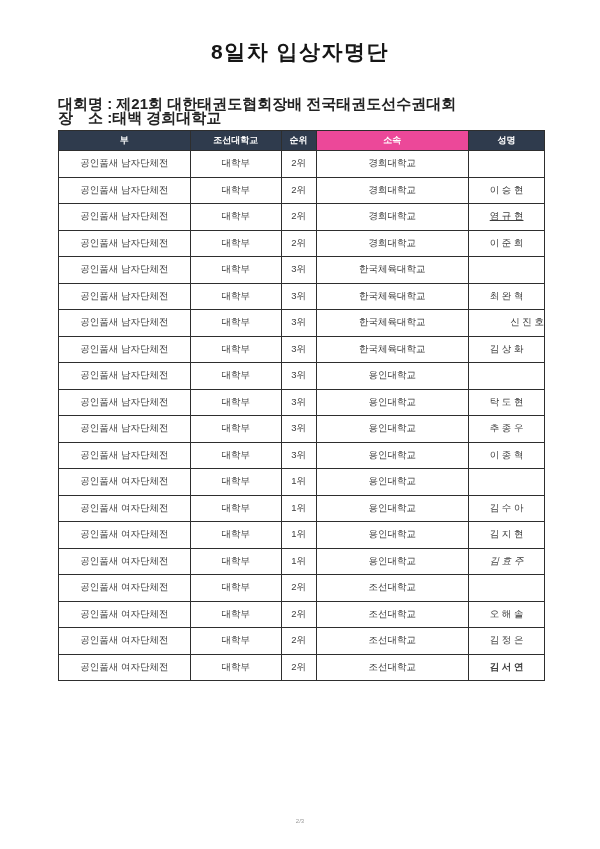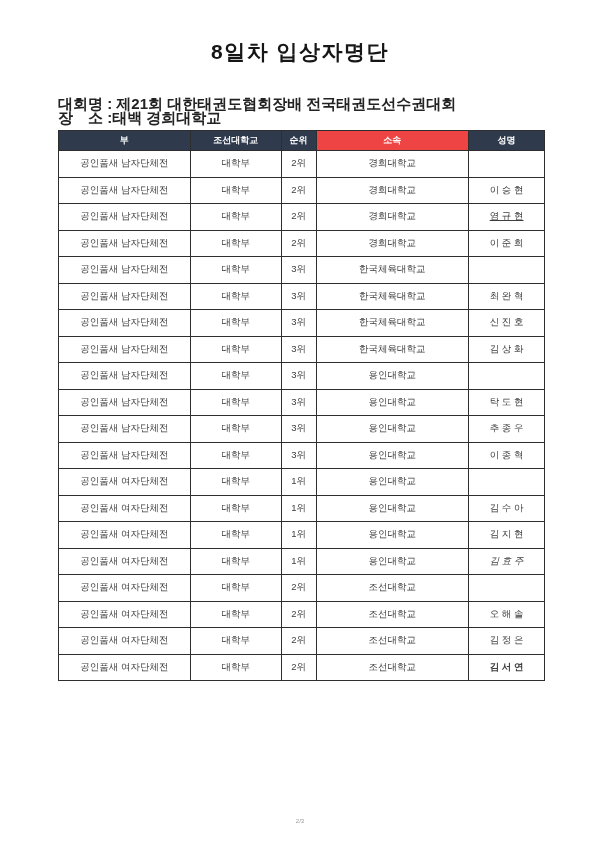--- a/index.html
+++ b/index.html
@@ -83,21 +83,21 @@
         <col class="c1">
         <col class="c2">
         <col class="c3">
         <col class="c4">
     </colgroup>
     <thead>
       <tr>
         <th style="background: rgb(47, 59, 77); color: rgb(255, 255, 255);">부</th>
         <th style="background: rgb(47, 59, 77); color: rgb(255, 255, 255);">조선대학교</th>
         <th style="background: rgb(47, 59, 77); color: rgb(255, 255, 255);">순위</th>
-        <th style="background: #ef4444; color: rgb(255, 255, 255);">소속</th>
+        <th style="background: #ec4899; color: rgb(255, 255, 255);">소속</th>
         <th style="background: rgb(47, 59, 77); color: rgb(255, 255, 255);">성명</th>
       </tr>
     </thead>
     <tbody>
         <tr>
           <td style="border-color: rgb(46, 46, 46);">공인품새 남자단체전</td>
           <td style="border-color: rgb(46, 46, 46);">대학부</td>
           <td style="border-color: rgb(46, 46, 46);">2위</td>
           <td style="border-color: rgb(46, 46, 46);">경희대학교</td>
           <td style="border-color: rgb(46, 46, 46);"></td>
@@ -135,21 +135,21 @@
           <td style="border-color: rgb(46, 46, 46);">대학부</td>
           <td style="border-color: rgb(46, 46, 46);">3위</td>
           <td style="border-color: rgb(46, 46, 46);">한국체육대학교</td>
           <td style="border-color: rgb(46, 46, 46);">최 완 혁</td>
         </tr>
         <tr>
           <td style="border-color: rgb(46, 46, 46);">공인품새 남자단체전</td>
           <td style="border-color: rgb(46, 46, 46);">대학부</td>
           <td style="border-color: rgb(46, 46, 46);">3위</td>
           <td style="border-color: rgb(46, 46, 46);">한국체육대학교</td>
-          <td style="border-color: rgb(46, 46, 46);">신 진 호</td>
+          <td style="border-color: rgb(46, 46, 46); text-align: right;">신 진 호</td>
         </tr>
         <tr>
           <td style="border-color: rgb(46, 46, 46);">공인품새 남자단체전</td>
           <td style="border-color: rgb(46, 46, 46);">대학부</td>
           <td style="border-color: rgb(46, 46, 46);">3위</td>
           <td style="border-color: rgb(46, 46, 46);">한국체육대학교</td>
           <td style="border-color: rgb(46, 46, 46);">김 상 화</td>
         </tr>
         <tr>
           <td style="border-color: rgb(46, 46, 46);">공인품새 남자단체전</td>

